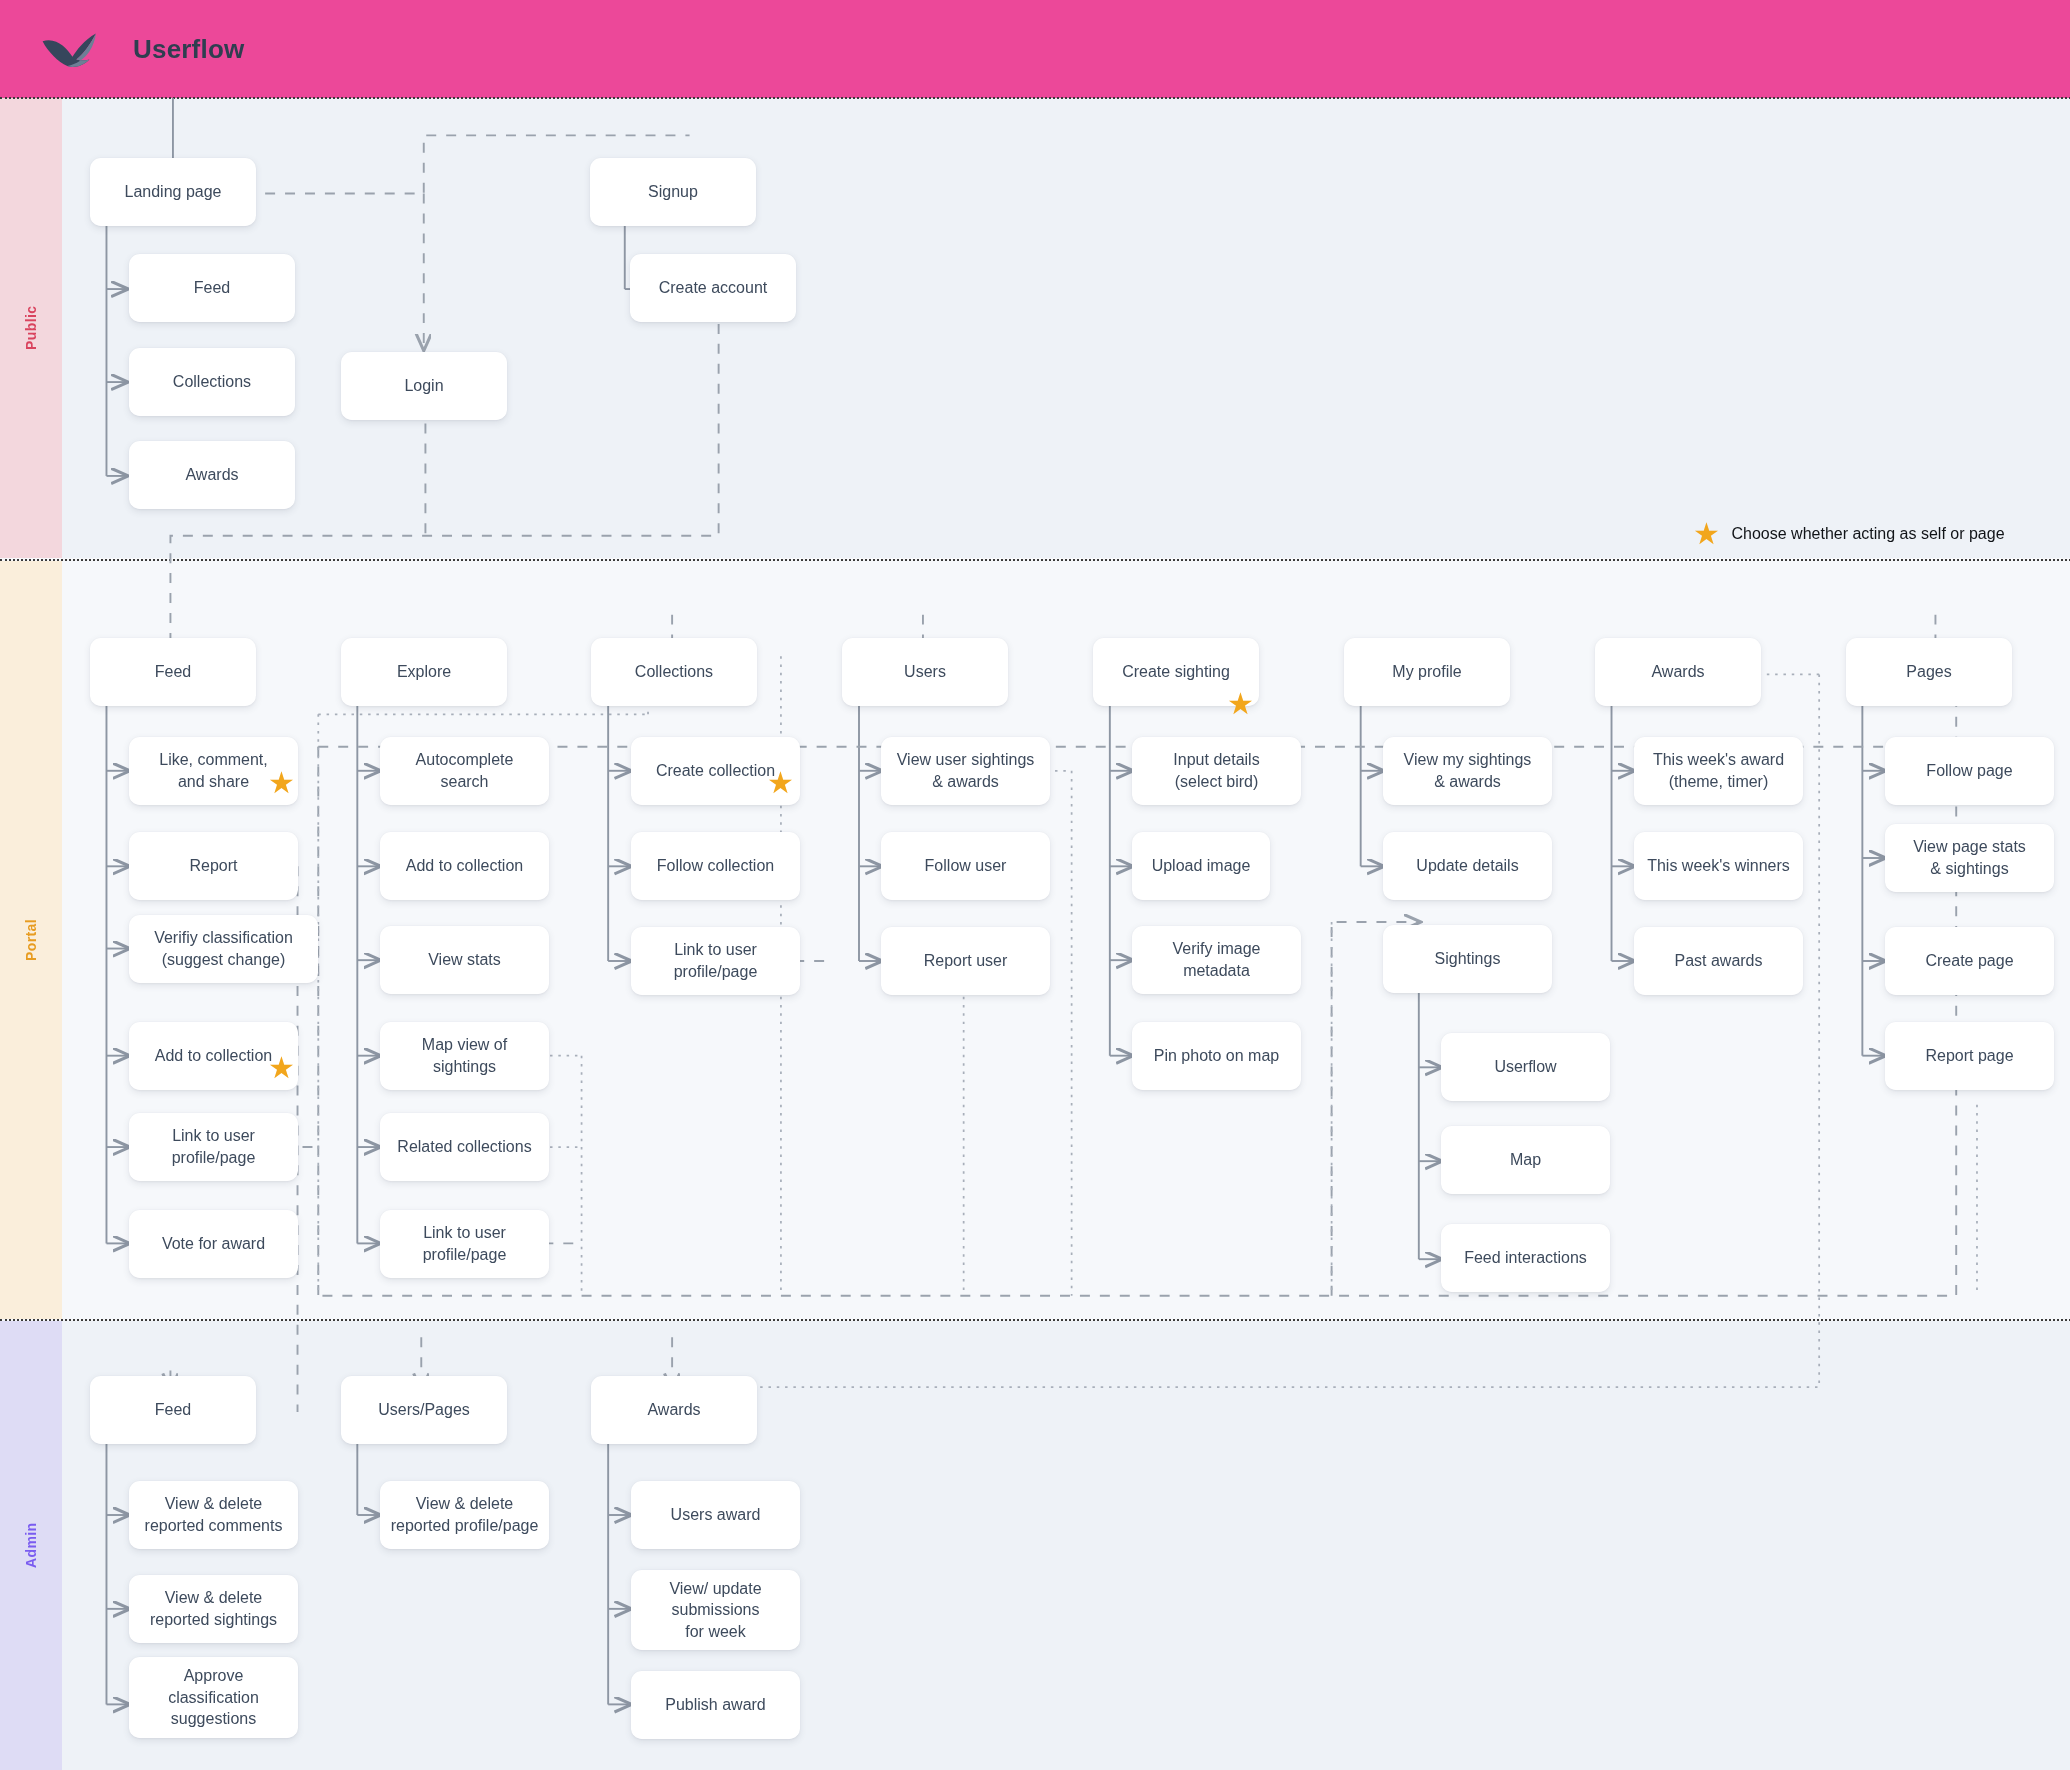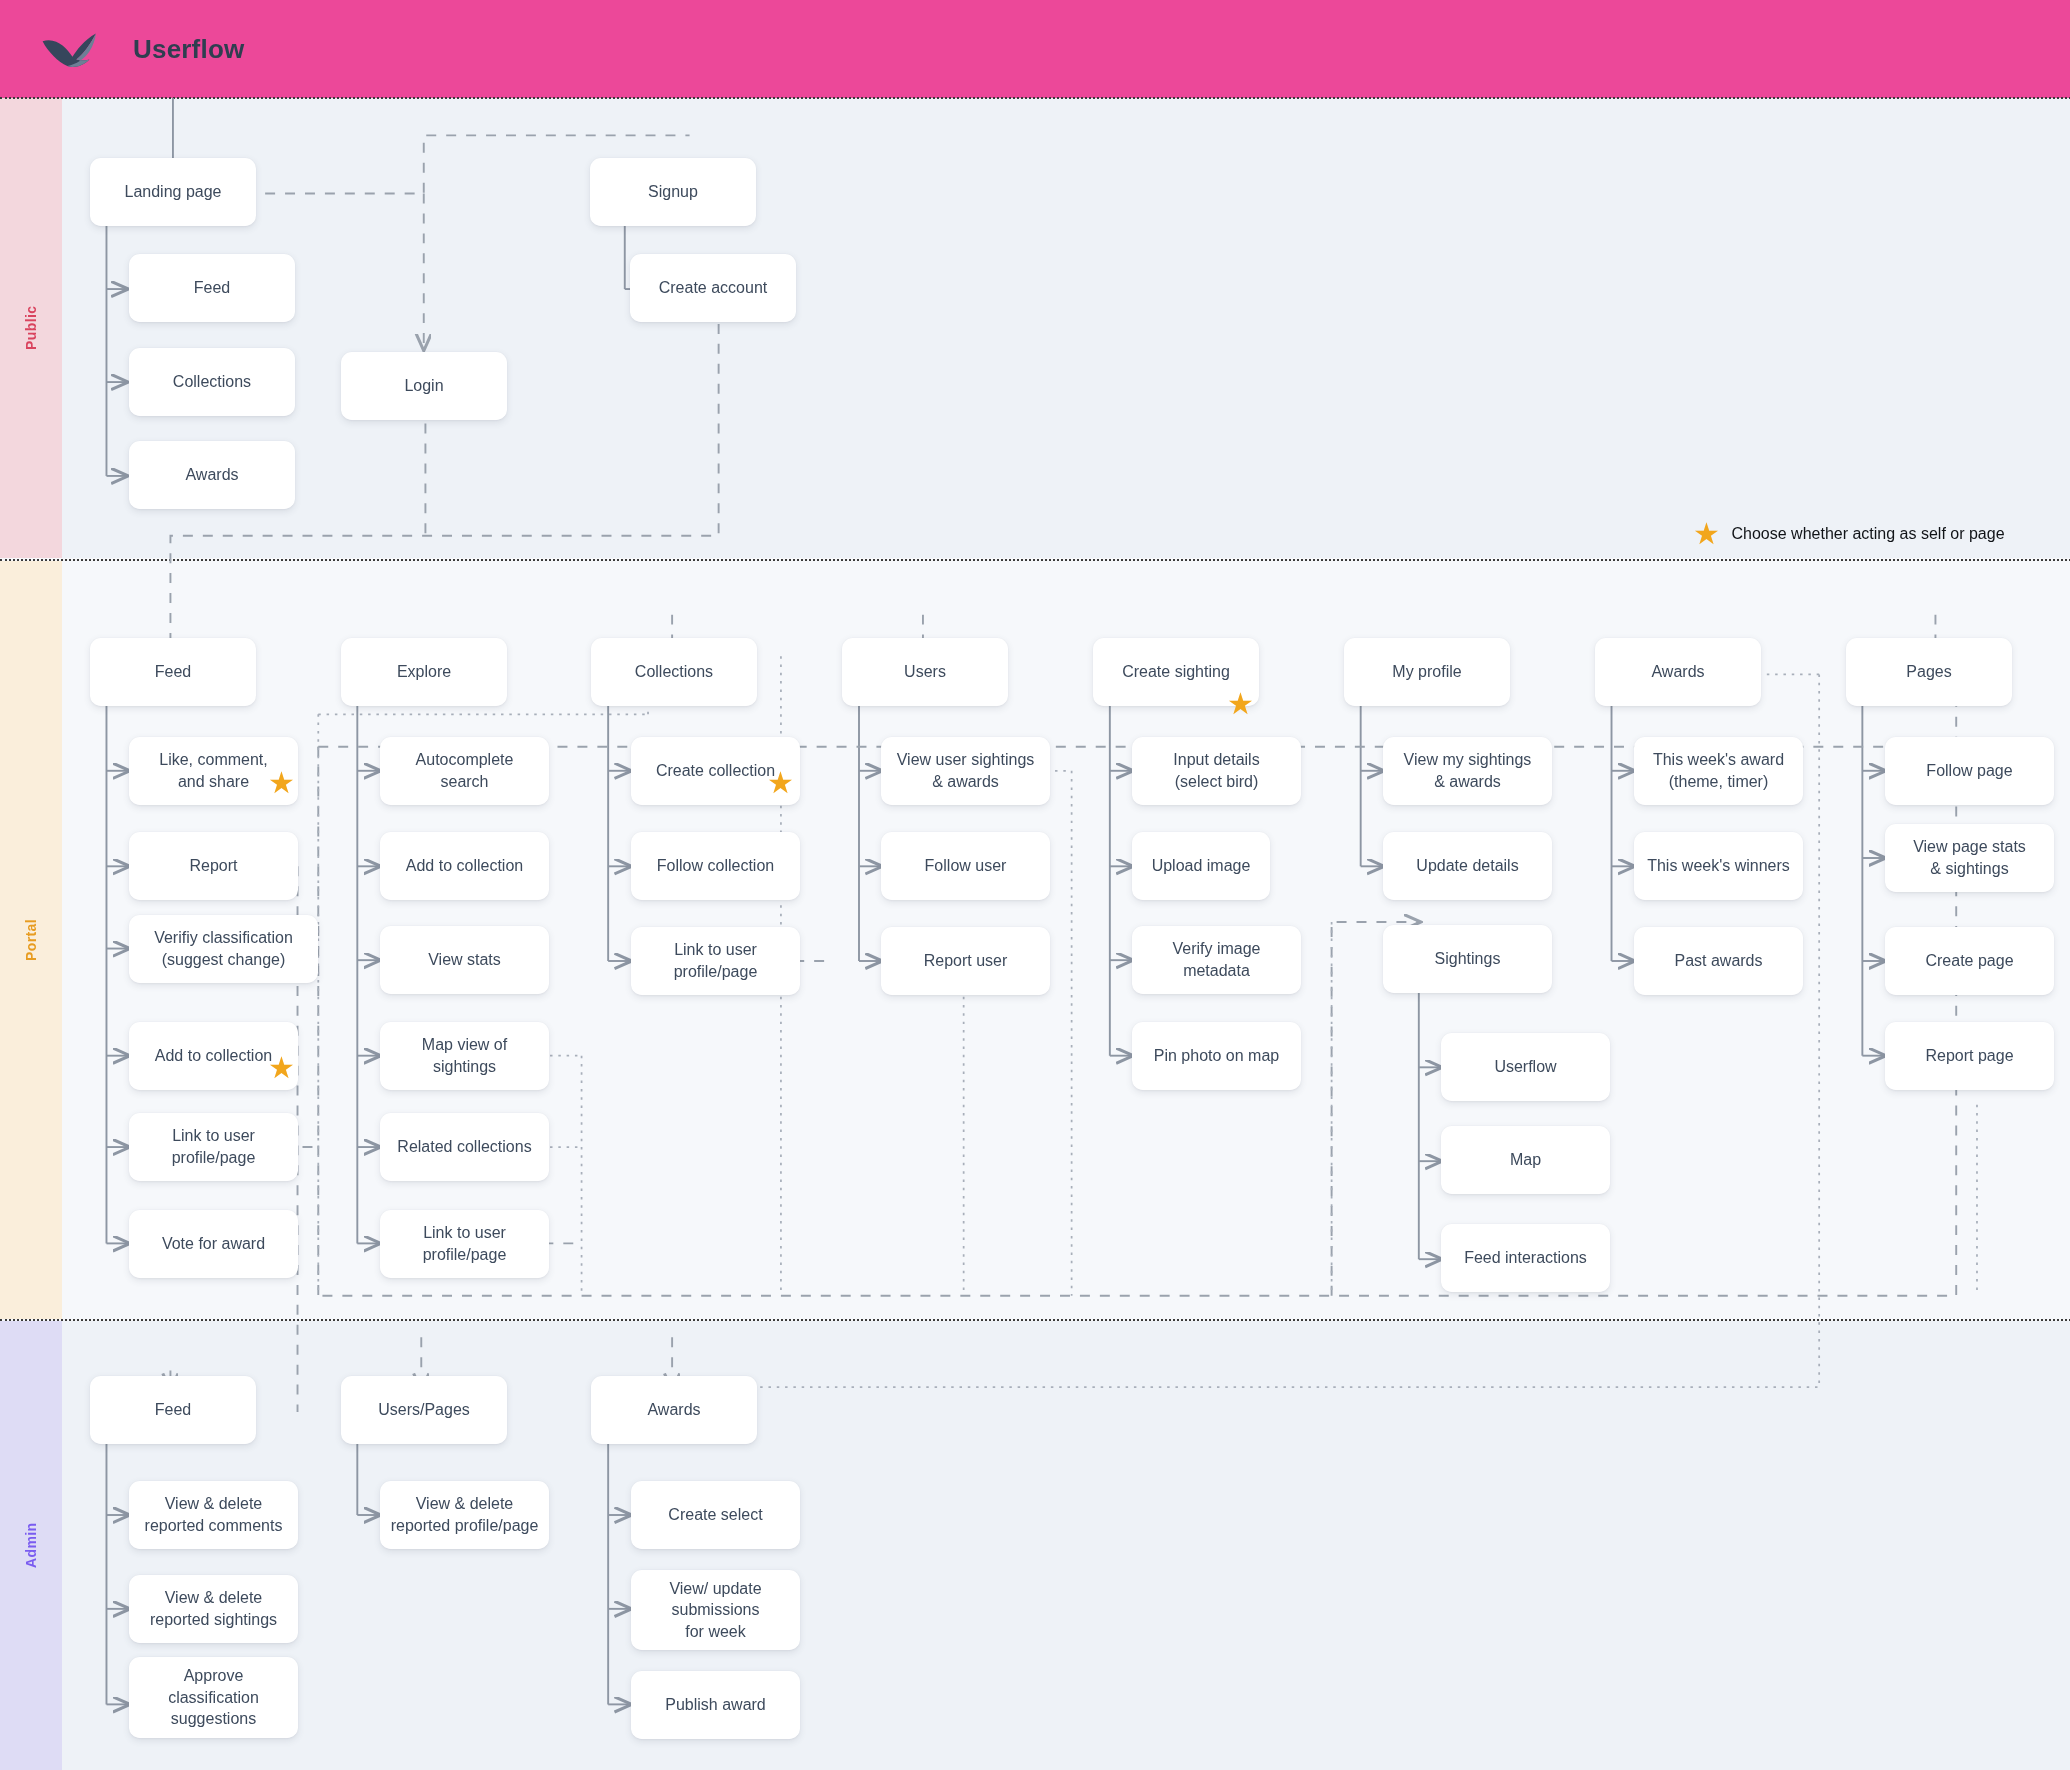--- a/index.html
+++ b/index.html
@@ -464,21 +464,21 @@
     <span class="node-label">Users/Pages</span>
   </div>
   <div class="node" style="left:380px; top:1481px; width:169px; height:68px;">
     <span class="node-label">View &amp; delete<br>reported profile/page</span>
   </div>
 
   <div class="node" style="left:591px; top:1376px; width:166px; height:68px;">
     <span class="node-label">Awards</span>
   </div>
   <div class="node" style="left:631px; top:1481px; width:169px; height:68px;">
-    <span class="node-label">Create select</span>
+    <span class="node-label">Users award</span>
   </div>
   <div class="node" style="left:631px; top:1570px; width:169px; height:80px;">
     <span class="node-label">View/ update<br>submissions<br>for week</span>
   </div>
   <div class="node" style="left:631px; top:1671px; width:169px; height:68px;">
     <span class="node-label">Publish award</span>
   </div>
 
 </div>
 

